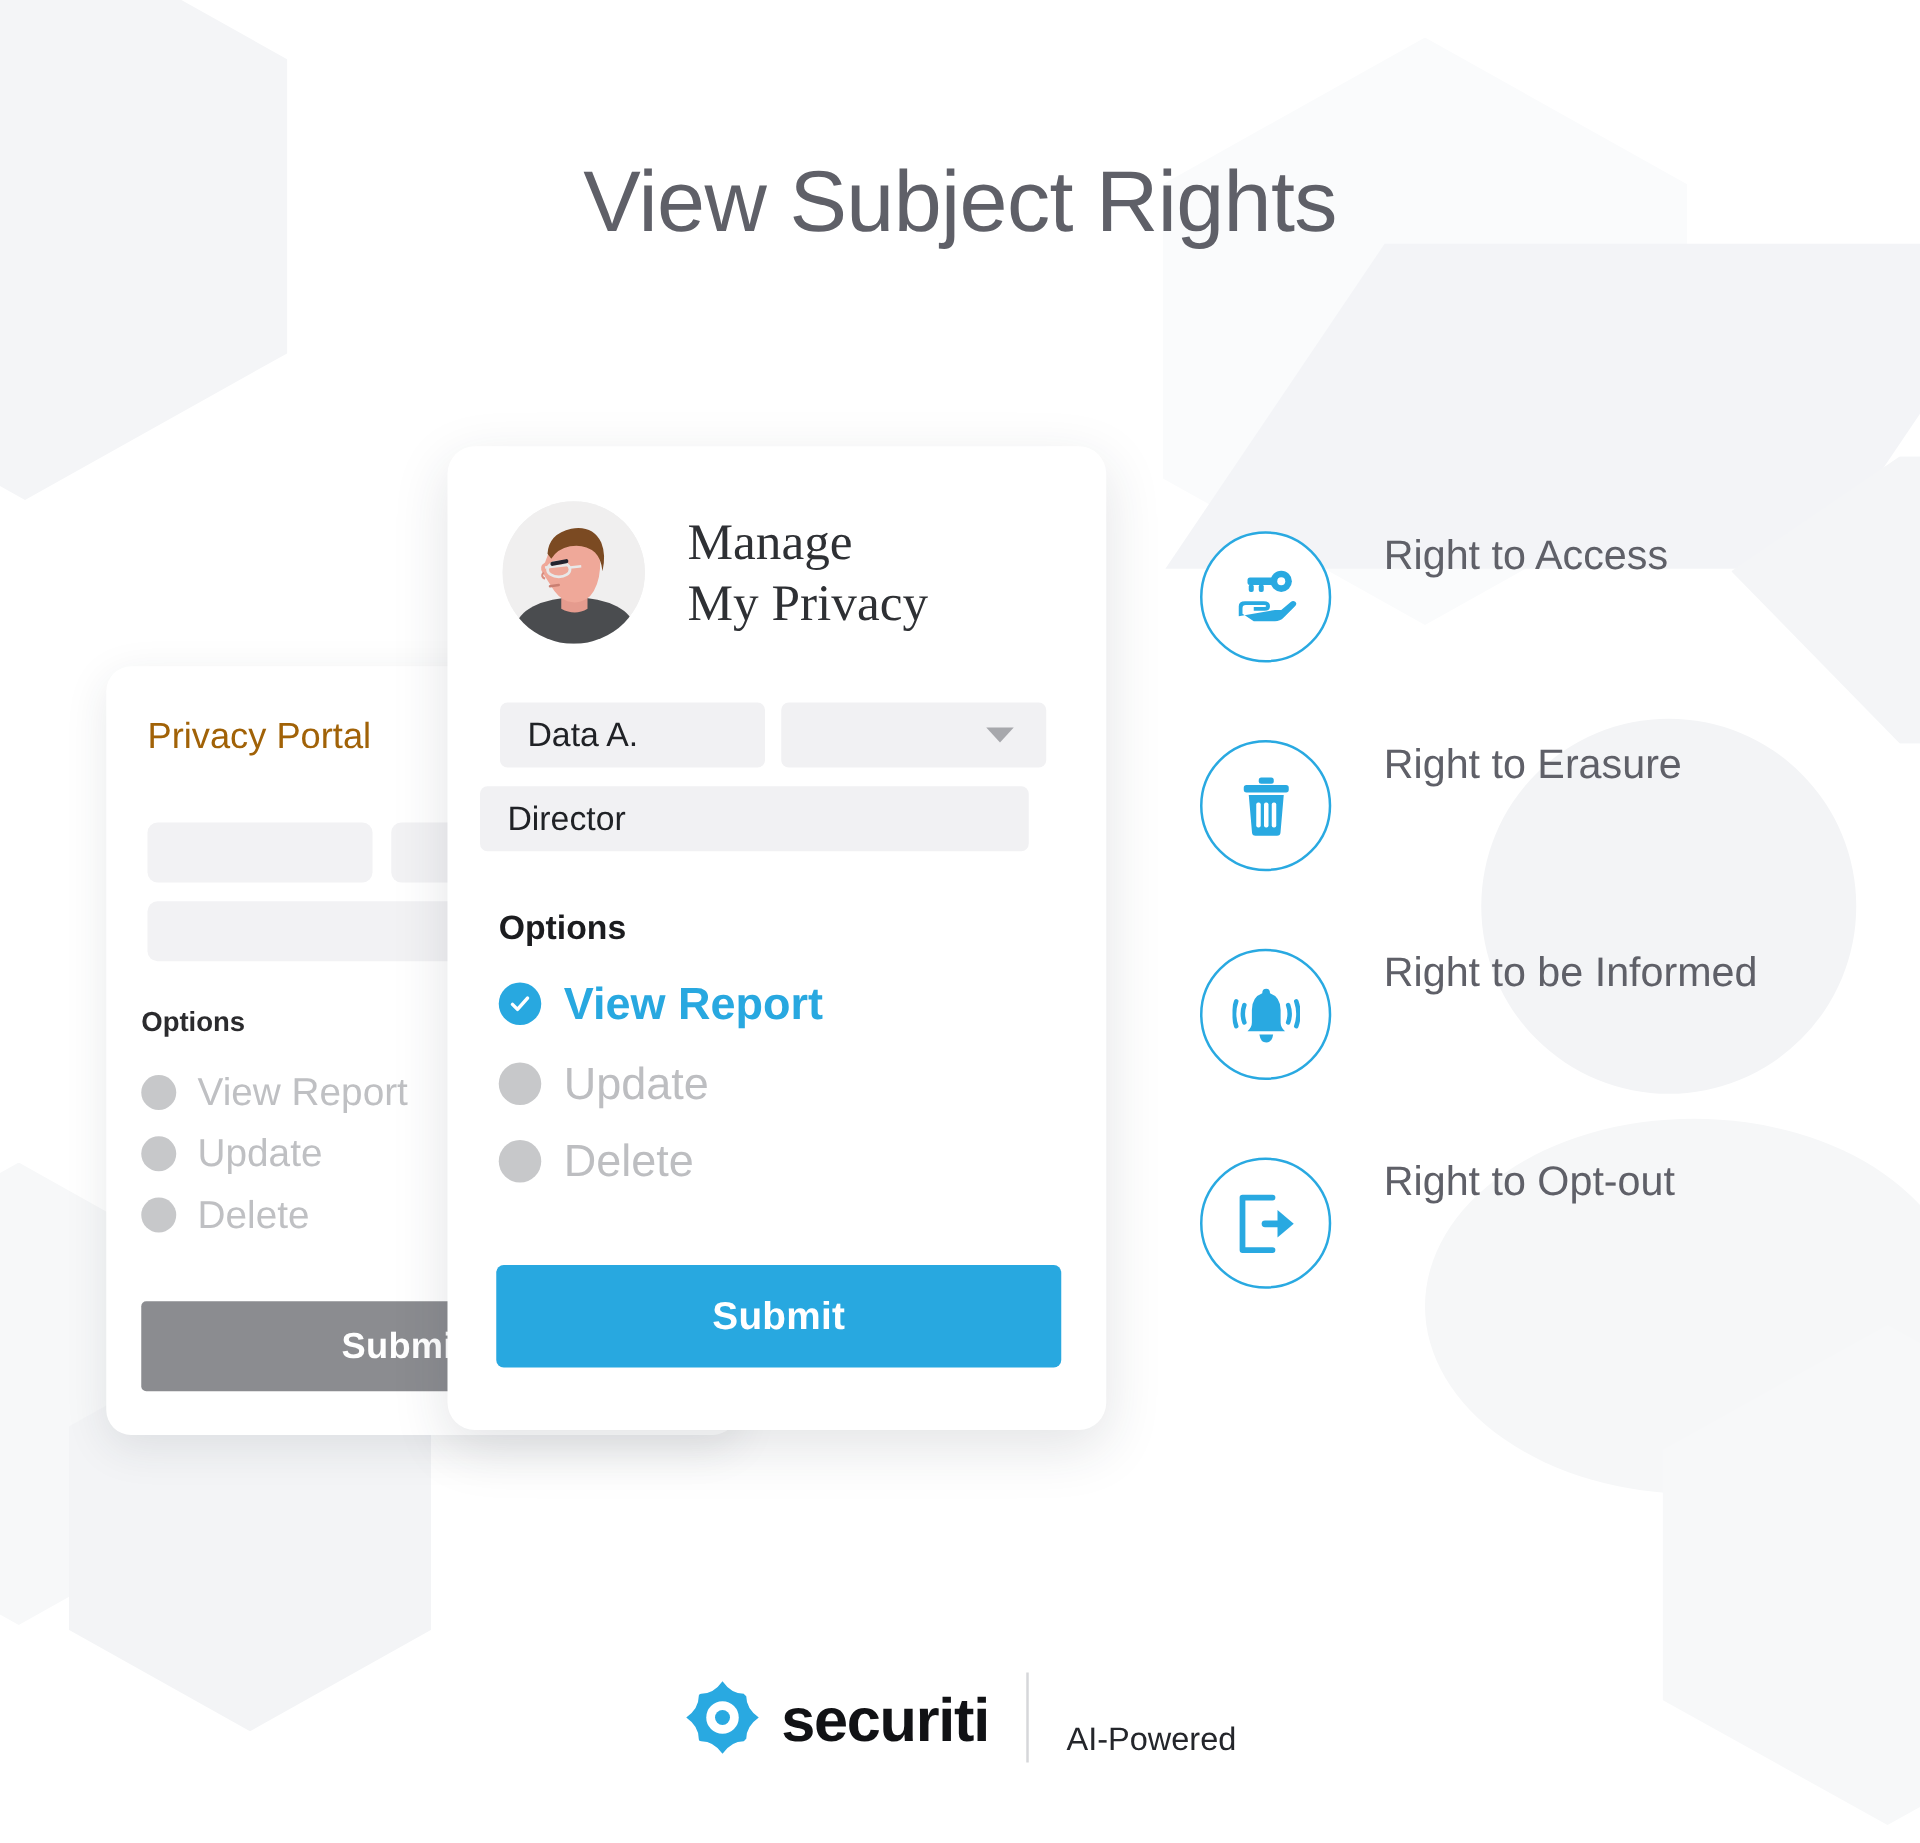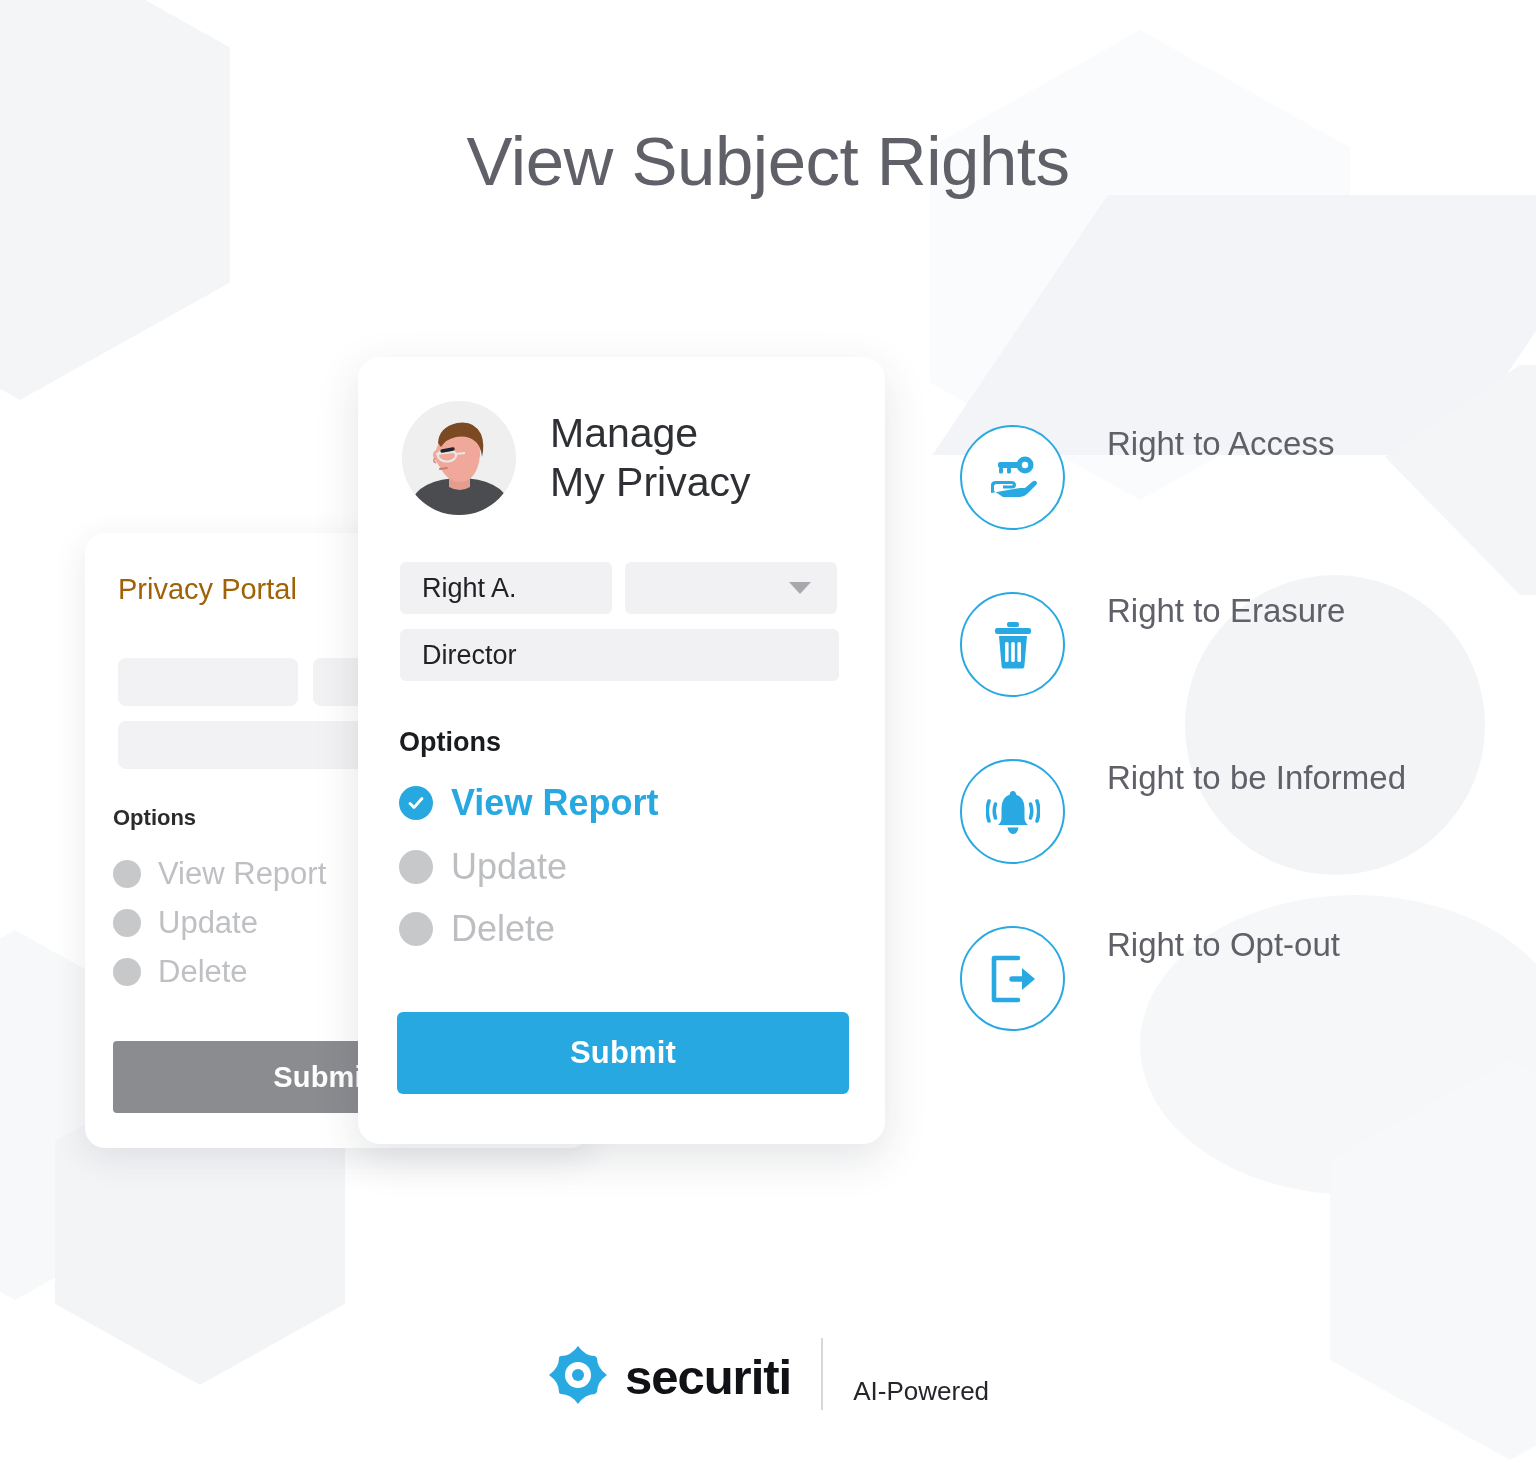--- a/index.html
+++ b/index.html
@@ -175,20 +175,21 @@
     background: #ffffff;
     border-radius: 22px;
     box-shadow: 0 14px 44px rgba(40,45,60,0.13);
   }
   .card-head {
     position: absolute;
     left: 44px; top: 44px;
     display: flex;
     align-items: center;
     gap: 34px;
+    font-family: Liberation Serif, serif;
   }
   .avatar {
     width: 114px; height: 114px;
     border-radius: 50%;
     background: #f0f0f0;
     overflow: hidden;
     flex: none;
     position: relative;
   }
   .avatar svg { display: block; }
@@ -207,21 +208,21 @@
     display: flex;
     align-items: center;
     font-size: 27px;
     color: #202226;
     padding: 0 22px;
     box-sizing: border-box;
     border: none;
   }
   .field-name   { left: 42px; top: 205px; width: 212px; height: 52px; }
   .field-select { left: 267px; top: 205px; width: 212px; height: 52px; justify-content: flex-end; }
-  .field-role   { left: 42px; top: 272px; width: 439px; height: 52px; }
+  .field-role   { left: 26px; top: 272px; width: 439px; height: 52px; }
   .caret {
     width: 0; height: 0;
     border-left: 11px solid transparent;
     border-right: 11px solid transparent;
     border-top: 12px solid #a7a8ac;
     margin-right: 4px;
   }
 
   .options-label {
     position: absolute;
@@ -417,21 +418,21 @@
 
         <path d="M33 57 Q30 60 34 62" stroke="#d98d7f" stroke-width="1.6" fill="none"></path>
 
         <path d="M38 68 L45 67" stroke="#c97f72" stroke-width="2" stroke-linecap="round"></path>
       </svg>
     </div>
     <div class="card-title">Manage
 My Privacy</div>
   </div>
 
-  <div class="field field-name" title="John A.">Right A.</div>
+  <div class="field field-name" title="John A.">Data A.</div>
 
   <div class="field field-select">
     <span class="caret"></span>
   </div>
 
   <div class="field field-role">Director</div>
 
   <div class="options-label">Options</div>
 
   <div class="opt-row opt-1">

